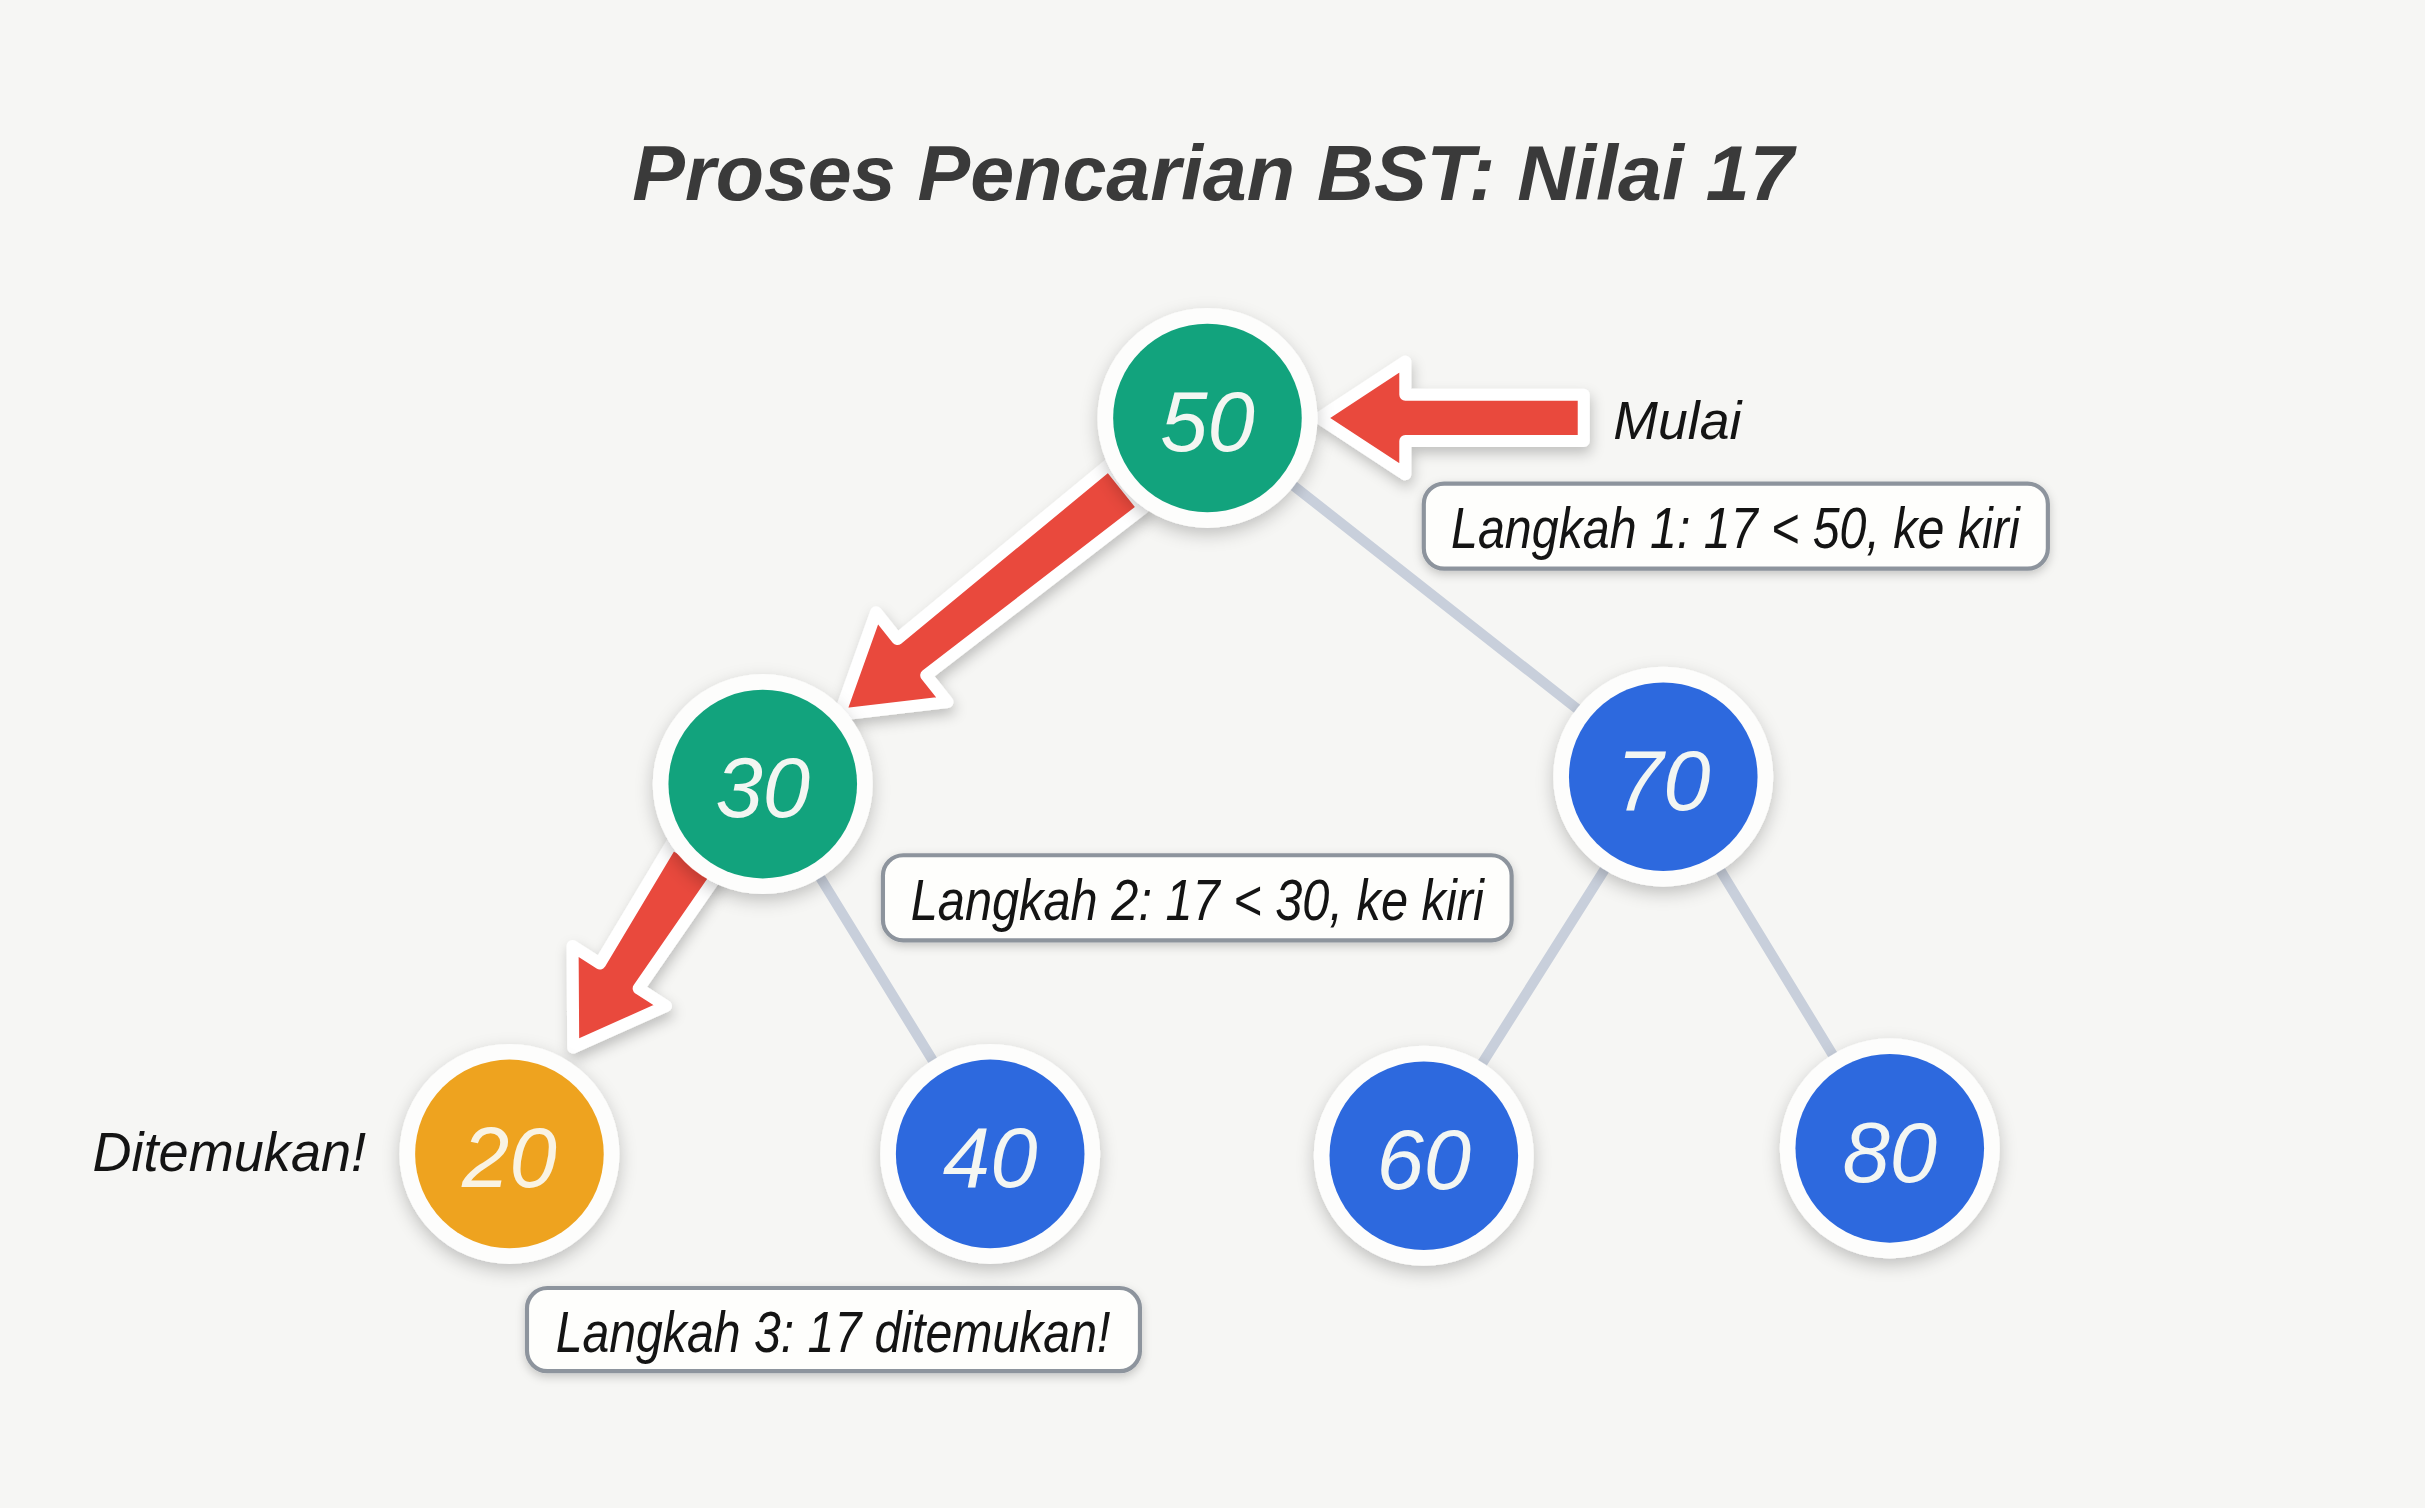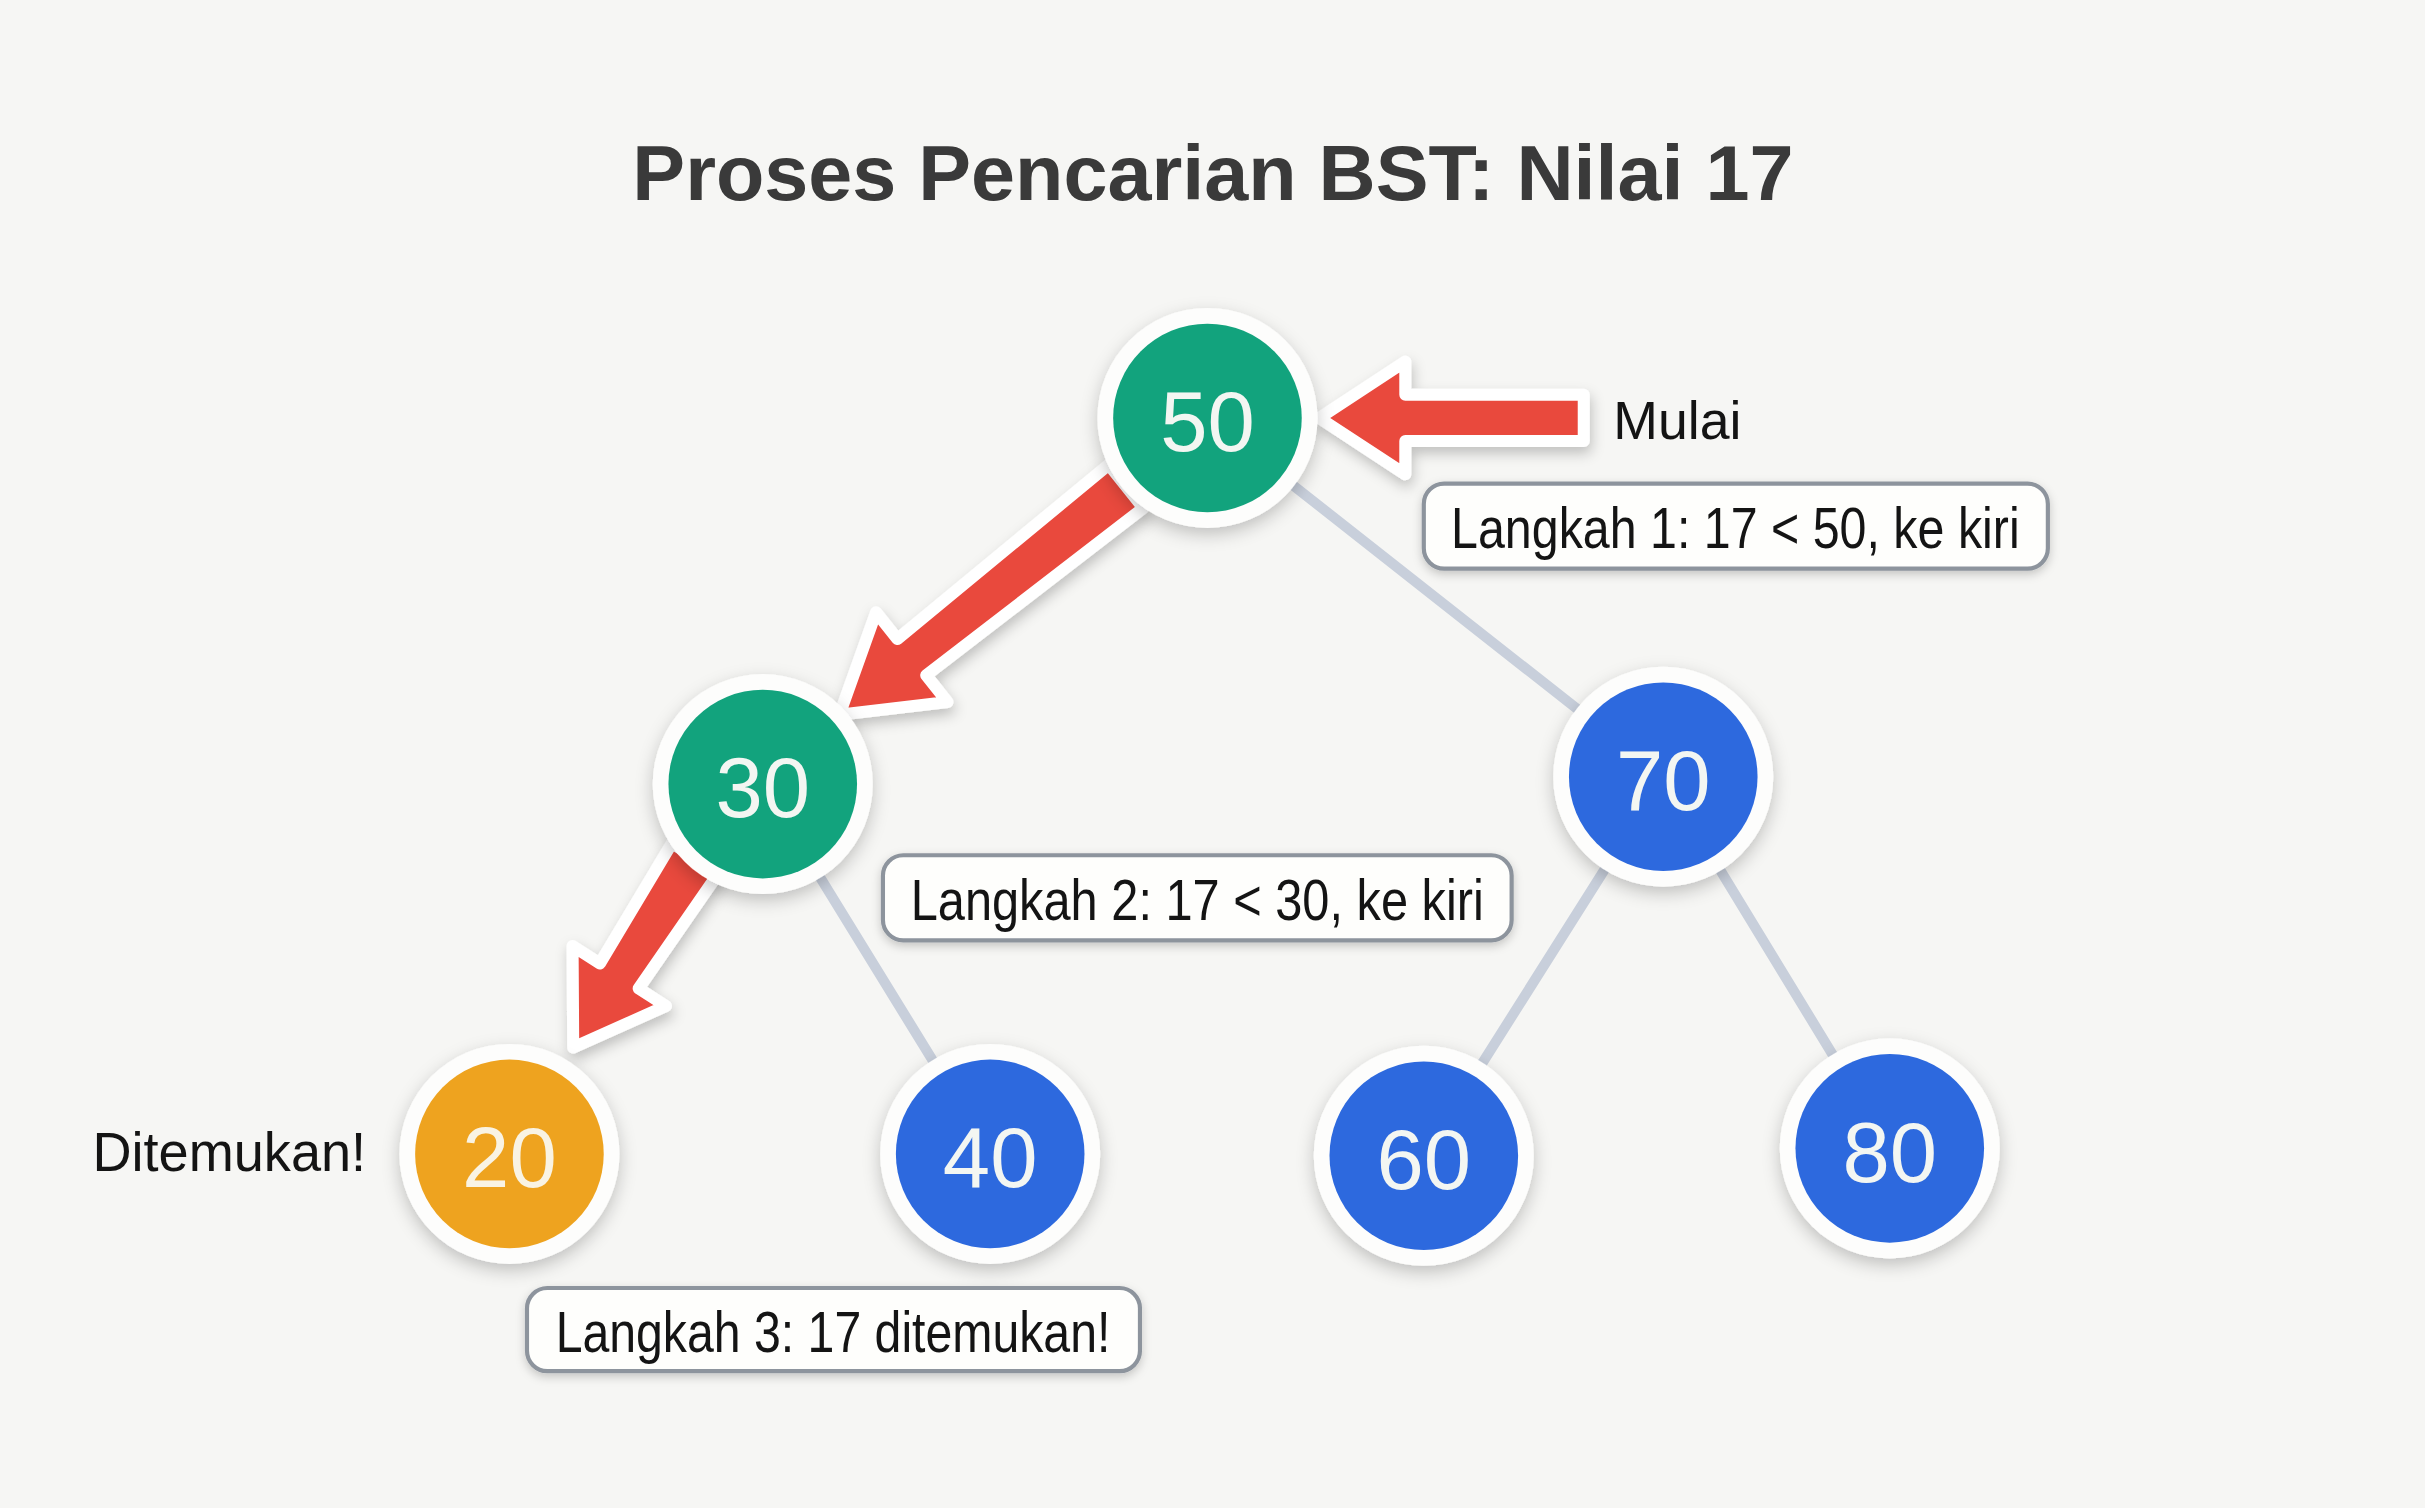--- a/index.html
+++ b/index.html
@@ -8,20 +8,21 @@
     width: 2426px;
     height: 1509px;
     background: #f6f6f4;
     font-family: "Liberation Sans", sans-serif;
     overflow: hidden;
   }
   .stage {
     position: relative;
     width: 2426px;
     height: 1509px;
+    font-style: italic;
   }
   svg { display: block; }
   text { user-select: none; }
 </style>
 </head>
 <body>
 
 <div class="stage">
 <svg viewBox="0 0 2624 1632" width="2426" height="1509">
   <defs>

